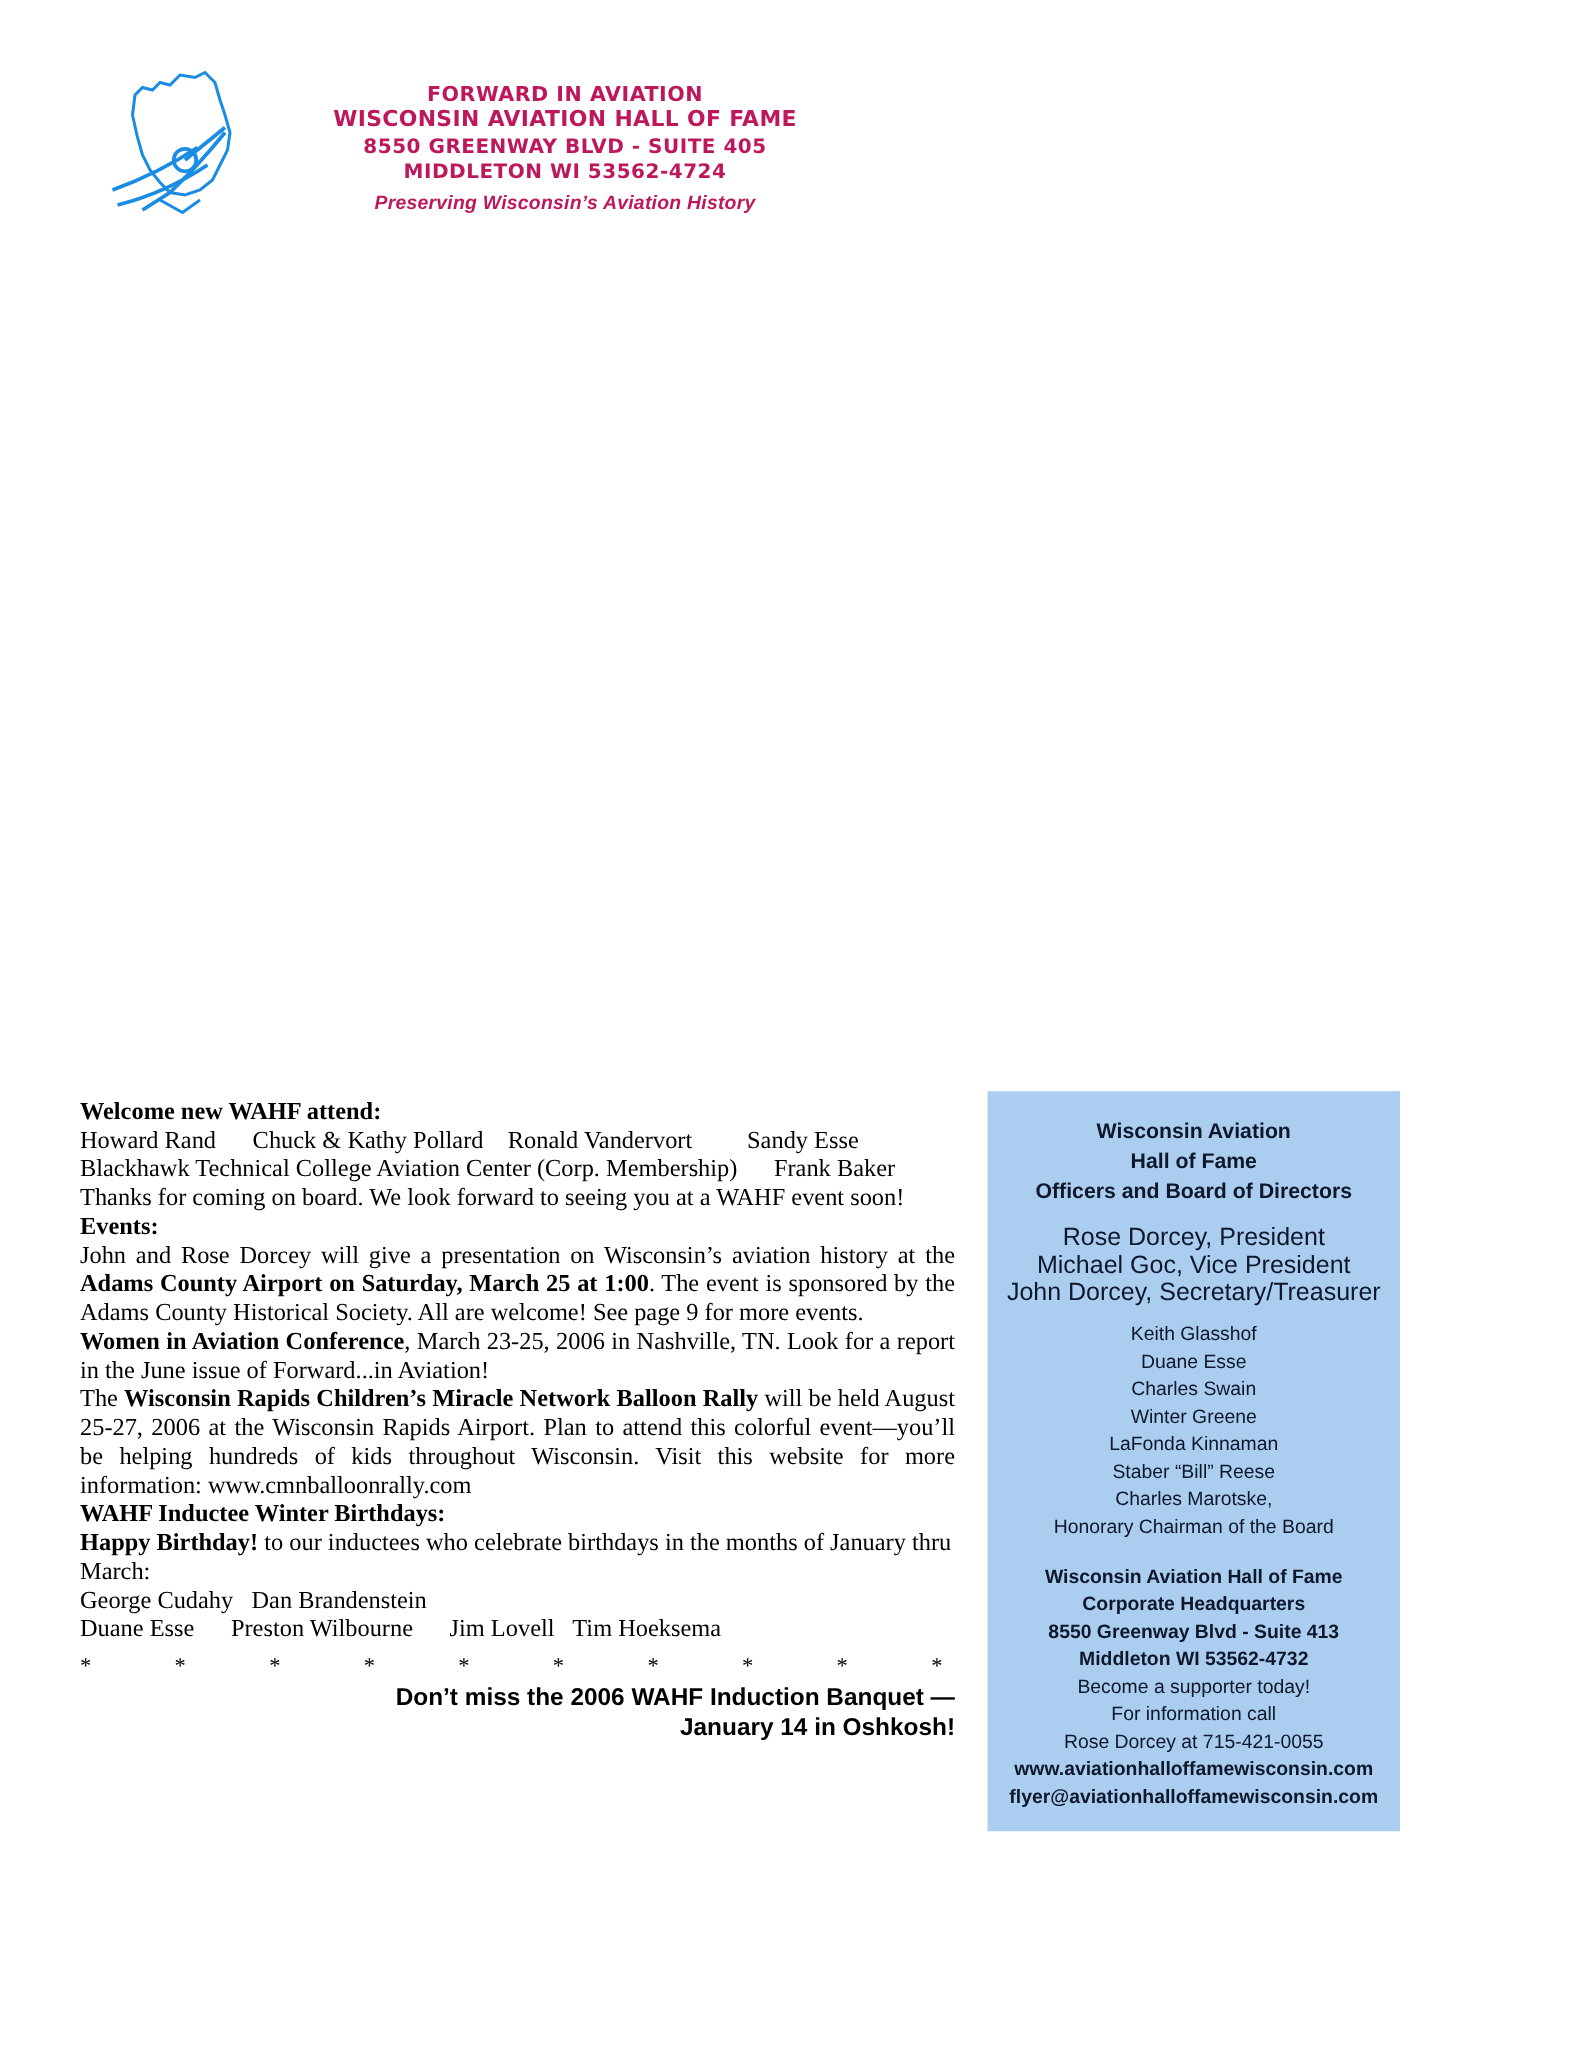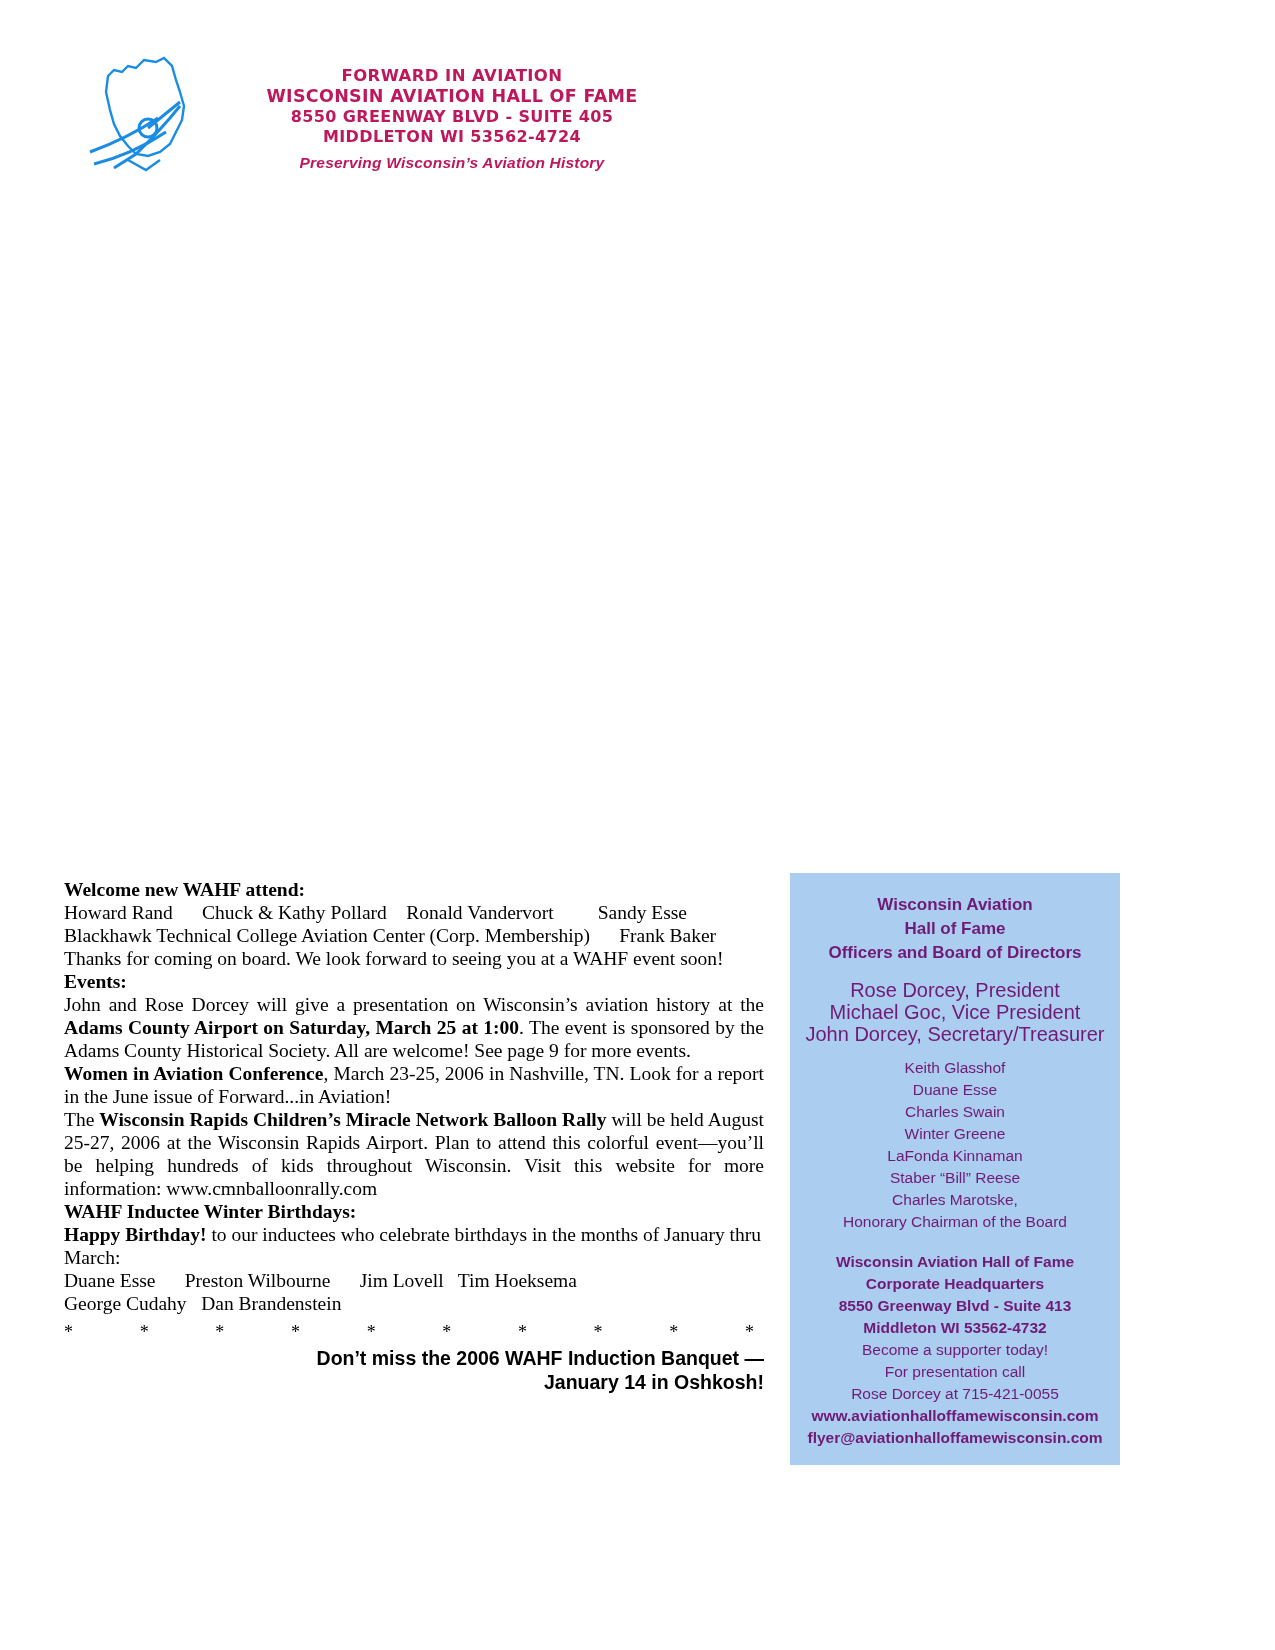--- a/index.html
+++ b/index.html
@@ -105,21 +105,21 @@
   
   #sidebar {
     position: absolute;
     left: 790px;
     top: 873px;
     width: 330px;
     height: 592px;
     background: #aacdf0;
     font-family: "Liberation Sans", sans-serif;
     text-align: center;
-    color: #701a75;
+    color: #0f172a;
     box-sizing: border-box;
     padding-top: 20px;
   }
   #sidebar .sb-title {
     font-weight: bold;
     font-size: 17px;
     line-height: 24px;
   }
   #sidebar .sb-officers {
     margin-top: 14px;
@@ -187,22 +187,22 @@
   <p class="bold tight">Events:</p>
   <p class="para"><span>John and Rose Dorcey will give a presentation on Wisconsin’s aviation history at the </span><span class="bold">Adams County Airport on Saturday, March 25 at 1:00</span><span>. The event is sponsored by the Adams County Historical Society. All are welcome! See page 9 for more events.</span></p>
 
   <p class="para"><span class="bold">Women in Aviation Conference</span><span>, March 23-25, 2006 in Nashville, TN. Look for a report in the June issue of </span><span class="ital">Forward</span><span>...in Aviation!</span></p>
 
   <p class="para"><span>The </span><span class="bold">Wisconsin Rapids Children’s Miracle Network Balloon Rally</span><span> will be held August 25-27, 2006 at the Wisconsin Rapids Airport. Plan to attend this colorful event—you’ll be helping hundreds of kids throughout Wisconsin. Visit this website for more information: www.cmnballoonrally.com</span></p>
 
   <p class="bold tight">WAHF Inductee Winter Birthdays:</p>
   <p class="tight"><span class="bold">Happy Birthday!</span><span> to our inductees who celebrate birthdays in the months of January thru March:</span></p>
 
+  <p class="bday-names">George Cudahy   Dan Brandenstein</p>
   <p class="bday-names">Duane Esse      Preston Wilbourne      Jim Lovell   Tim Hoeksema</p>
-  <p class="bday-names">George Cudahy   Dan Brandenstein</p>
 
   <div id="stars">
     <span>*</span>
     <span>*</span>
     <span>*</span>
     <span>*</span>
     <span>*</span>
     <span>*</span>
     <span>*</span>
     <span>*</span>
@@ -242,21 +242,21 @@
 
   <div class="sb-hq">
     <div>Wisconsin Aviation Hall of Fame</div>
     <div>Corporate Headquarters</div>
     <div>8550 Greenway Blvd - Suite 413</div>
     <div>Middleton WI 53562-4732</div>
   </div>
 
   <div class="sb-support">
     <div>Become a supporter today!</div>
-    <div>For presentation call</div>
+    <div>For information call</div>
     <div>Rose Dorcey at 715-421-0055</div>
   </div>
 
   <div class="sb-web">
     <div>www.aviationhalloffamewisconsin.com</div>
     <div>flyer@aviationhalloffamewisconsin.com</div>
   </div>
 </div>
 
 </body></html>

